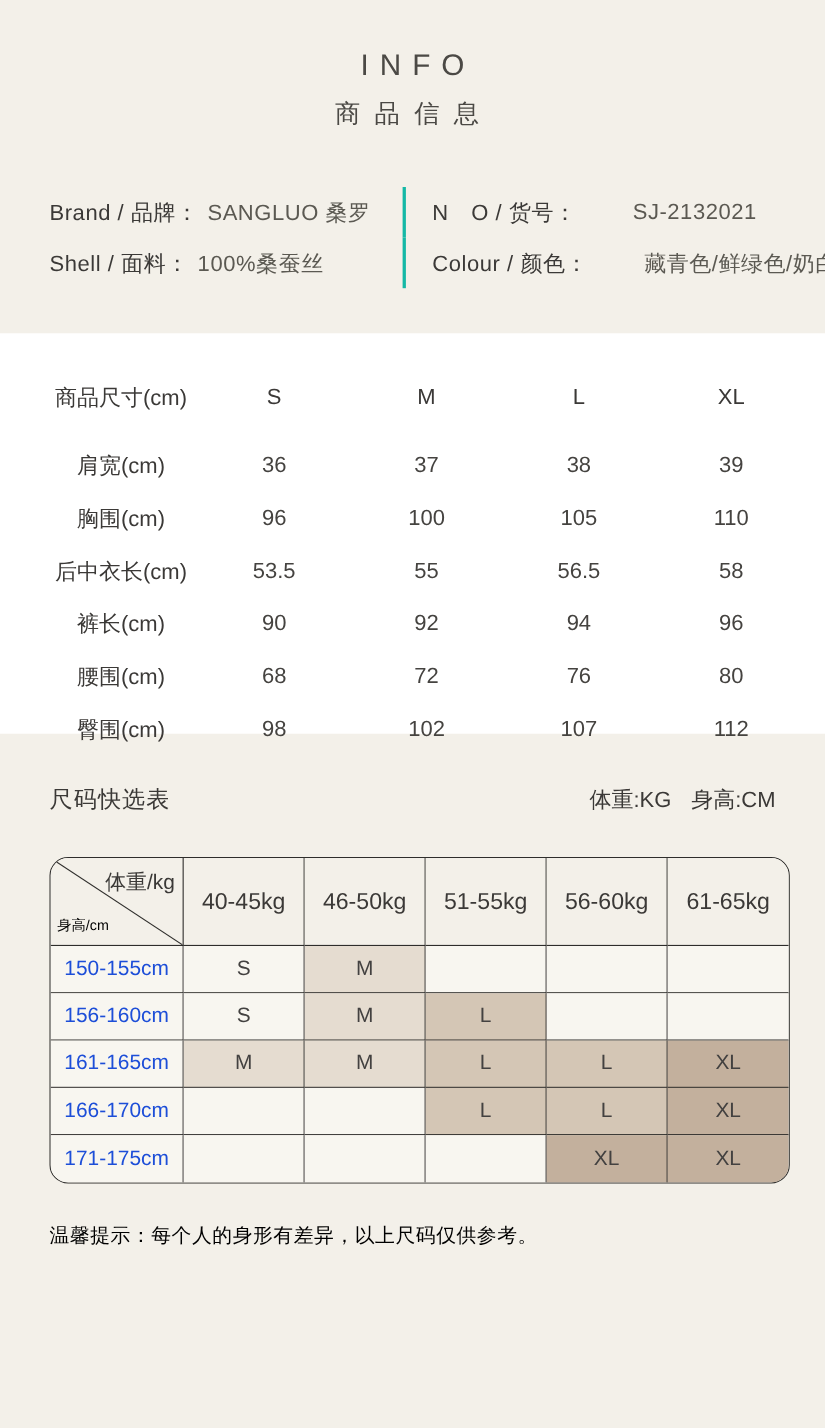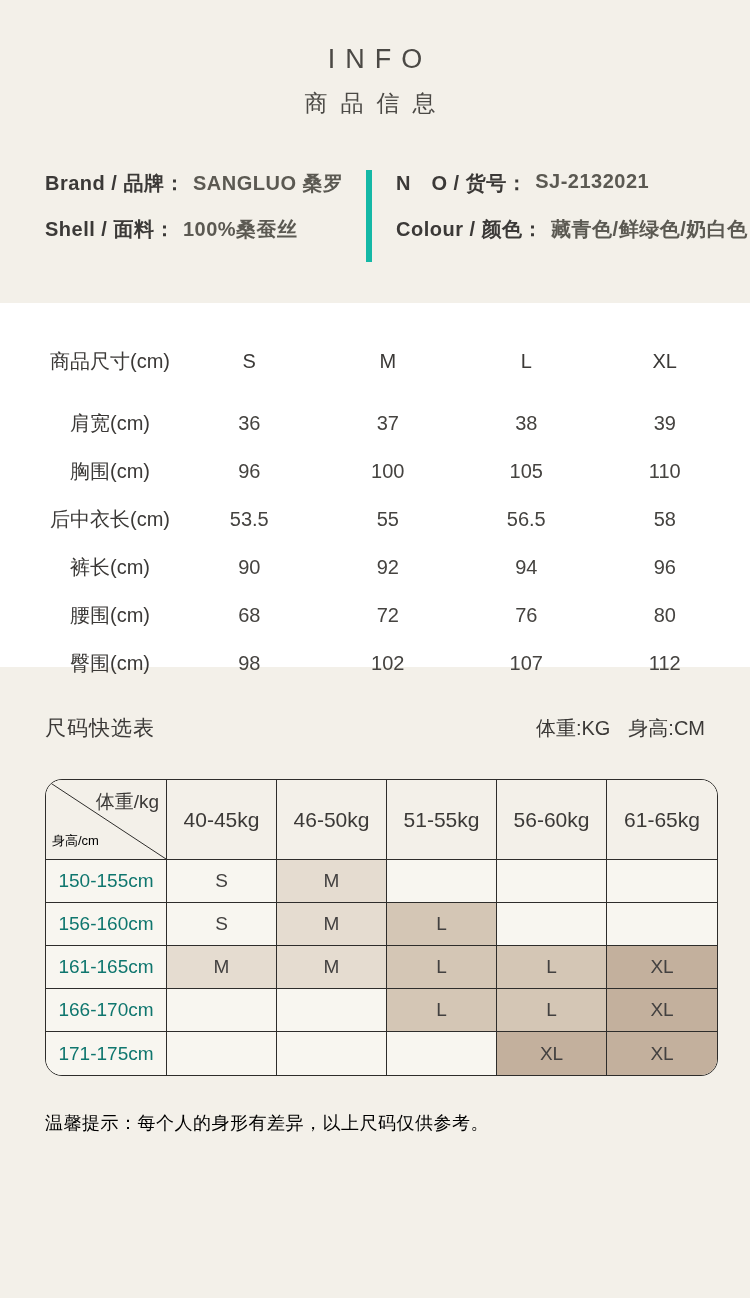--- a/index.html
+++ b/index.html
@@ -24,27 +24,26 @@
   }
 
   
   .info-grid {
     margin-top: 52px;
     display: grid;
     grid-template-columns: 366px 384px;
   }
   .info-cell {
     height: 46px;
-    display: flex; 
+    display: flex; align-items: center;
     font-size: 20px; letter-spacing: 0.5px;
     white-space: nowrap;
-    font-weight: bold;
   }
   .info-cell.left  { padding-left: 45px; }
-  .info-cell.right { padding-left: 24px; border-left: 6px solid #14b8a6; }
+  .info-cell.right { padding-left: 24px; border-left: 3px solid #14b8a6; gap: 43px; }
   .info-label { color: #3b3937; }
   .info-value { color: #5b5952; margin-left: 8px; }
 
   
   .panel {
     margin-top: 41px;
     background: #ffffff;
     width: 750px; height: 364px;
     padding: 34px 16px 0 40px;
   }
@@ -93,21 +92,21 @@
   .q-corner { position: relative; }
   .q-corner svg { position: absolute; inset: 0; width: 100%; height: 100%; }
   .corner-top {
     position: absolute; top: 9px; right: 7px;
     font-size: 19px; color: #3b3937;
   }
   .corner-bottom {
     position: absolute; bottom: 9px; left: 6px;
     font-size: 13px; color: #000000;
   }
-  .q-height { font-size: 19px; color: #0f766e; }
+  .q-height { font-size: 19px; color: #1d4ed8; }
   .lv-1 { background: #e5dcd0; }
   .lv-2 { background: #d4c6b5; }
   .lv-3 { background: #c3b09d; }
 
   
   .note {
     margin-top: 34px;
     padding-left: 45px;
     font-size: 18px; color: #000000;
     letter-spacing: 0.5px;

